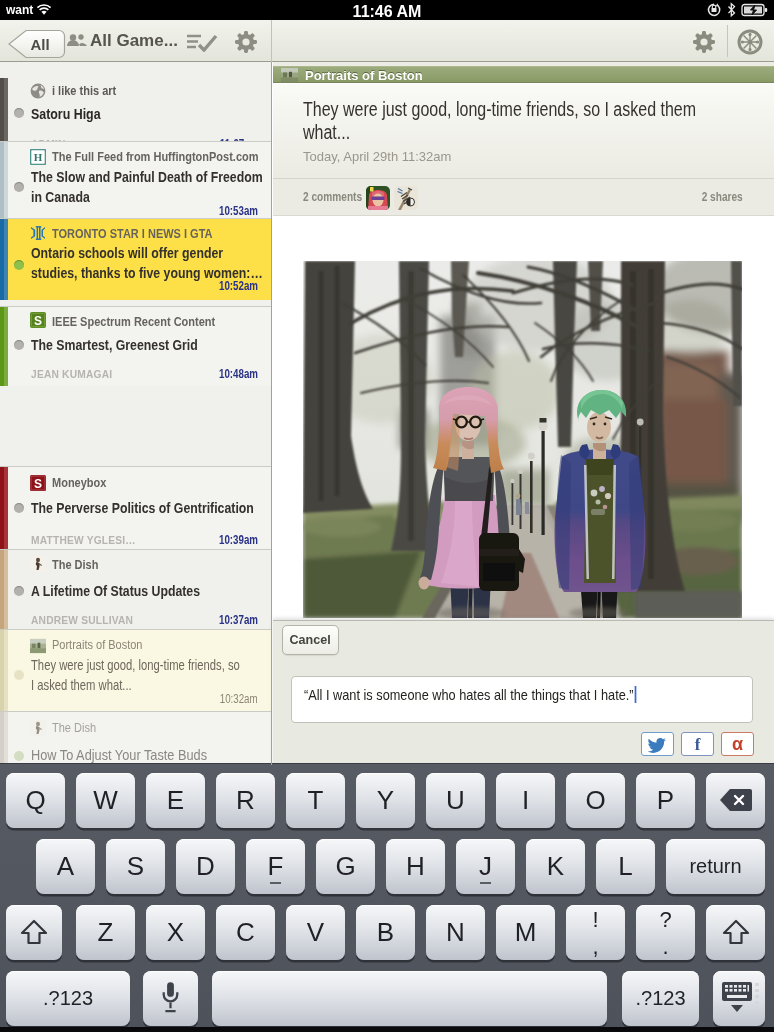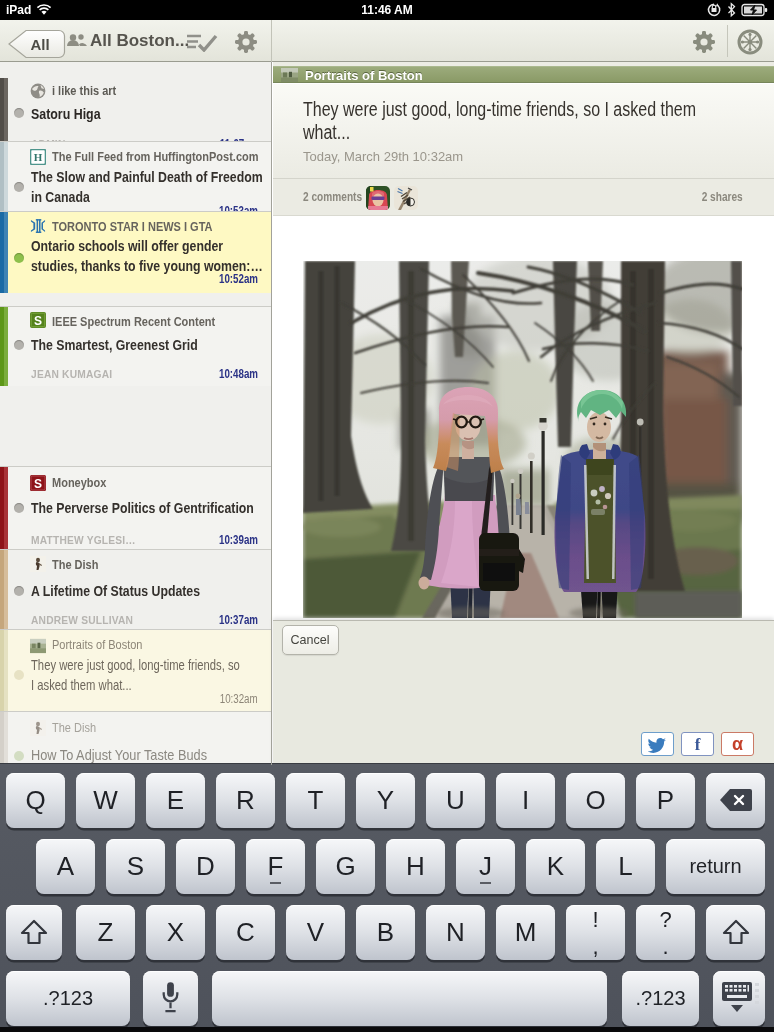--- a/index.html
+++ b/index.html
@@ -4,21 +4,21 @@
 <style>
 html,body{margin:0;padding:0;}
 body{width:774px;height:1032px;position:relative;overflow:hidden;background:#fff;
   font-family:"Liberation Sans",sans-serif;-webkit-font-smoothing:antialiased;}
 *{box-sizing:border-box;}
 .abs{position:absolute;}
 
 
 #status{left:0;top:0;width:774px;height:20px;background:#000;color:#fff;}
 #status .ipad{left:6px;top:3px;font-size:12px;font-weight:bold;}
-#status .clock{left:0;right:0;top:3px;text-align:center;font-size:12px;font-weight:bold;}
+#status .clock{left:0;right:0;top:3px;text-align:center;font-size:16px;font-weight:bold;}
 
 
 #toolbar{left:0;top:20px;width:774px;height:42px;
   background:linear-gradient(#f2f3ec,#e3e4da);
   border-bottom:1px solid #9a9c90;}
 #toolbar:after{content:"";position:absolute;left:271px;top:0;width:1px;height:42px;background:#c2c3b8;}
 .tbtitle{left:90px;top:11px;font-size:17px;font-weight:bold;color:#56544e;}
 
 
 #sidebar{left:0;top:62px;width:272px;height:703px;background:#f0f0ed;}
@@ -42,41 +42,41 @@
 #mcomments{position:absolute;left:0;top:116px;width:501px;height:38px;background:#ebebe3;
   border-top:1px solid #d4d4cb;border-bottom:1px solid #d9d9d0;}
 #mcomments .c{position:absolute;left:30px;top:11px;font-size:12.5px;font-weight:bold;color:#8b887e;transform:scaleX(.81);transform-origin:0 0;white-space:nowrap;}
 #mcomments .s{position:absolute;right:31px;top:11px;font-size:12.5px;font-weight:bold;color:#8b887e;transform:scaleX(.81);transform-origin:100% 0;white-space:nowrap;}
 .avatar{position:absolute;top:7px;width:24px;height:24px;border-radius:5px;overflow:hidden;}
 
 
 #sharepanel{left:273px;top:620px;width:501px;height:145px;background:#e8e9e0;
   border-top:1px solid #b9b9b0;box-shadow:0 -2px 4px rgba(0,0,0,.12);}
 .sbtn{position:absolute;top:4px;height:30px;background:linear-gradient(#fdfdfb,#edede6);border:1px solid #b3b3aa;
-  border-radius:5px;font-size:13.5px;font-weight:normal;color:#45453f;line-height:28px;text-align:center;
+  border-radius:5px;font-size:13.5px;font-weight:bold;color:#45453f;line-height:28px;text-align:center;
   box-shadow:0 1px 1px rgba(0,0,0,.08);}
 #stext{position:absolute;left:18px;top:55px;width:462px;height:47px;background:#fff;border:1px solid #c2c2ba;
   border-radius:4px;font-size:15px;color:#23231f;padding:9px 12px;}
 .socbtn{position:absolute;top:111px;width:33px;height:24px;background:#fff;border-radius:3px;text-align:center;}
 
 
 #keyboard{left:0;top:763px;width:774px;height:269px;background:linear-gradient(#575b63,#4e525b);border-top:1px solid #393c42;}
 .key{position:absolute;height:55px;border-radius:8px;
   background:linear-gradient(#f6f7f9 0%,#dee1e6 50%,#bfc4cd 100%);
   box-shadow:0 2.5px 0 rgba(20,22,28,.55), inset 0 1px 0 rgba(255,255,255,.9);
   text-align:center;font-size:26px;color:#1f2126;line-height:55px;}
 .key .sub{position:absolute;left:0;right:0;bottom:2px;font-size:22px;line-height:22px;}
 .key .top{position:absolute;left:0;right:0;top:2px;font-size:22px;line-height:26px;}
 #kbot{position:absolute;left:0;top:263px;width:774px;height:6px;background:#0a0a0c;}
 </style>
 </head>
 <body>
 
 <div id="status" class="abs">
-  <div class="ipad abs">iPad</div>
+  <div class="ipad abs">want</div>
   <svg class="abs" style="left:36px;top:4px" width="16" height="12" viewBox="0 0 16 12">
     <path d="M8 10.7 L5.4 7.8 a4 4 0 0 1 5.2 0 Z" fill="#fff"></path>
     <path d="M3.6 5.9 a6.3 6.3 0 0 1 8.8 0" stroke="#fff" stroke-width="1.6" fill="none"></path>
     <path d="M1.4 3.6 a9.5 9.5 0 0 1 13.2 0" stroke="#fff" stroke-width="1.6" fill="none"></path>
   </svg>
   <div class="clock abs">11:46 AM</div>
   <svg class="abs" style="left:706px;top:2px" width="64" height="16" viewBox="0 0 64 16">
     <g stroke="#e8e8e8" fill="none">
       <path d="M8 2.2 a5.6 5.6 0 1 0 4 1.6" stroke-width="1.5"></path>
       <path d="M11.2 1.2 l1.6 2.8 -3 .4" fill="#e8e8e8" stroke="none"></path>
@@ -103,21 +103,21 @@
     <text x="34" y="21" text-anchor="middle" font-size="15" font-weight="bold" fill="#4c4c46">All</text>
   </svg>
   <svg class="abs" style="left:66px;top:13px" width="22" height="16" viewBox="0 0 22 16">
     <g fill="#8d8d83">
       <circle cx="7" cy="4.5" r="3.2"></circle>
         <path d="M1 13 a6 6 0 0 1 12 0 Z"></path>
       <circle cx="15" cy="4" r="2.7"></circle>
         <path d="M13 11.5 a5 5 0 0 1 8 1.5 h-7Z"></path>
     </g>
   </svg>
-  <div class="tbtitle abs">All Boston...</div>
+  <div class="tbtitle abs">All Game...</div>
   <svg class="abs" style="left:186px;top:12px" width="34" height="20" viewBox="0 0 34 20">
     <g stroke="#90908a" stroke-width="2.6" fill="none">
       <path d="M1 4 h14 M1 9.5 h11 M1 15 h9"></path>
       <path d="M13 13 l5 5 L30 4" stroke-width="3.4"></path>
     </g>
   </svg>
   <svg class="abs gear" style="left:234px;top:10px" width="24" height="24" viewBox="0 0 24 24">
     <g fill="#8d8d83">
       <g id="g1">
         <circle cx="12" cy="12" r="8"></circle>
@@ -174,21 +174,21 @@
     <svg class="fav" width="16" height="16" viewBox="0 0 16 16">
       <rect x=".5" y=".5" width="15" height="15" rx="1.5" fill="#fff" stroke="#4e958c" stroke-width="1.6"></rect>
       <text x="8" y="12" font-size="11" font-weight="bold" fill="#33756b" text-anchor="middle" font-family="Liberation Serif,serif">H</text>
     </svg>
     <div class="fname">The Full Feed from HuffingtonPost.com</div>
     <div class="dot" style="top:40px"></div>
     <div class="stitle" style="top:25px">The Slow and Painful Death of Freedom in Canada</div>
     <div class="stime" style="top:62px">10:53am</div>
   </div>
 
-  <div class="item" style="top:149px;height:82px;background:#fef9c3">
+  <div class="item" style="top:156px;height:82px;background:#fde047">
     <div class="bar" style="background:linear-gradient(90deg,#1a6aa5 55%,#3e83b4 55%)"></div>
     <svg class="fav" style="top:6px" width="17" height="17" viewBox="0 0 17 17">
       <g fill="#2a74b0">
         <path d="M1 2 L5.5 5 V12 L1 15 V13.4 L3.6 11.5 V5.5 L1 3.6 Z"></path>
         <rect x="7" y="1.5" width="1.6" height="14"></rect>
         <rect x="9.6" y="1.5" width="1.6" height="14"></rect>
         <path d="M16 2 L12.2 5 V12 L16 15 V13.4 L13.8 11.5 V5.5 L16 3.6 Z"></path>
         <rect x="6.2" y="1.2" width="5.8" height="1.5"></rect>
         <rect x="6.2" y="14.4" width="5.8" height="1.5"></rect>
       </g>
@@ -279,21 +279,21 @@
       <rect width="17" height="14" fill="#9aa584"></rect>
       <rect x="0" y="0" width="17" height="4.5" fill="#c3c9b8"></rect>
       <rect x="2" y="4.5" width="4" height="5" fill="#6d7a57"></rect>
       <rect x="8" y="3.8" width="3" height="5.5" fill="#4e5a40"></rect>
       <rect x="0" y="9.5" width="17" height="4.5" fill="#7f8c66"></rect>
     </svg>
     <div class="t">Portraits of Boston</div>
   </div>
   <div id="mtitlearea">
     <div id="mtitle">They were just good, long-time friends, so I asked them what...</div>
-    <div id="mdate">Today, March 29th 10:32am</div>
+    <div id="mdate">Today, April 29th 11:32am</div>
   </div>
   <div id="mcomments">
     <div class="c">2 comments</div>
     <svg class="avatar" style="left:93px" width="24" height="24" viewBox="0 0 24 24">
       <rect width="24" height="24" fill="#2e5226"></rect>
       <rect x="0" y="0" width="5" height="24" fill="#24441e"></rect>
       <path d="M3 10 C2 2 22 2 21 10 L22 24 H2 Z" fill="#d84752"></path>
       <path d="M6 8 C6 4 18 4 18 8 L18 14 C14 16 10 16 6 14 Z" fill="#e06a74"></path>
       <ellipse cx="12" cy="14" rx="5.5" ry="6.5" fill="#e9c3a4"></ellipse>
       <rect x="5.5" y="10.5" width="13" height="3.6" rx="1" fill="#6a3f94"></rect>
@@ -493,20 +493,21 @@
   </g>
   <g filter="url(#b2)" opacity=".5">
     <ellipse cx="168" cy="352" rx="34" ry="6" fill="#6d675c"></ellipse>
     <ellipse cx="296" cy="352" rx="30" ry="6" fill="#6d675c"></ellipse>
   </g>
 </svg></div>
 </div>
 
 <div id="sharepanel" class="abs">
   <div class="sbtn" style="left:9px;width:57px;"><span style="display:inline-block;transform:scaleX(.93);transform-origin:50% 0">Cancel</span></div>
+  <div id="stext"><span style="display:inline-block;white-space:nowrap;transform:scaleX(.85);transform-origin:0 0">“All I want is someone who hates all the things that I hate.”<span style="border-left:2px solid #3a6ad8;margin-left:1px;">​</span></span></div>
   <div class="socbtn" style="left:368px;border:1px solid #6e9ecb">
     <svg width="19" height="16" viewBox="0 0 19 14" style="margin-top:4px">
       <path d="M18 1.7 c-.7.3-1.4.5-2.1.6 C16.7 1.8 17.2 1.1 17.5.3 c-.8.5-1.6.8-2.5 1 C14.3.5 13.3 0 12.2 0 c-2.1 0-3.8 1.7-3.8 3.8 0 .3 0 .6.1.9 C5.4 4.5 2.7 3 .8.7.5 1.3.3 2 .3 2.7 c0 1.3.7 2.5 1.7 3.2 -.6 0-1.2-.2-1.7-.5 0 1.8 1.3 3.4 3 3.7 -.3.1-.7.1-1 .1 -.2 0-.5 0-.7-.1.5 1.5 1.9 2.6 3.5 2.6 -1.3 1-2.9 1.6-4.7 1.6 -.3 0-.6 0-.9-.1 1.7 1.1 3.7 1.7 5.8 1.7 7 0 10.8-5.8 10.8-10.8v-.5 c.7-.5 1.4-1.2 1.9-1.9Z" fill="#3a7cbe"></path>
     </svg>
   </div>
   <div class="socbtn" style="left:408px;border:1px solid #8093c0;font-weight:bold;font-size:17px;color:#3b5998;line-height:23px;font-family:'Liberation Serif',serif">f</div>
   <div class="socbtn" style="left:448px;border:1px solid #cb7a66;font-weight:bold;font-size:18px;color:#c4402a;line-height:23px">α</div>
 </div>
 
 <div id="keyboard" class="abs">

